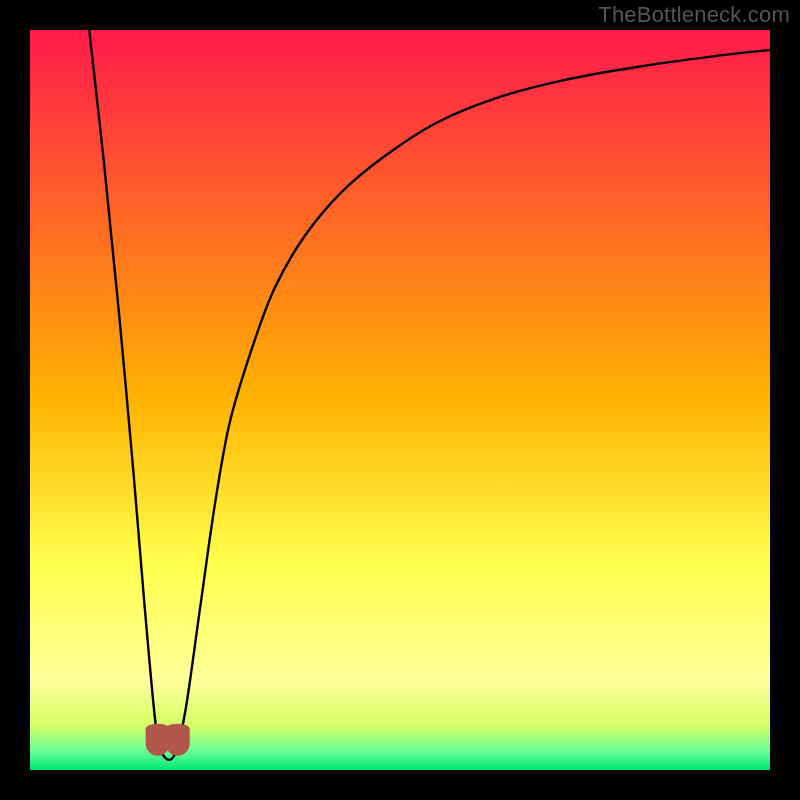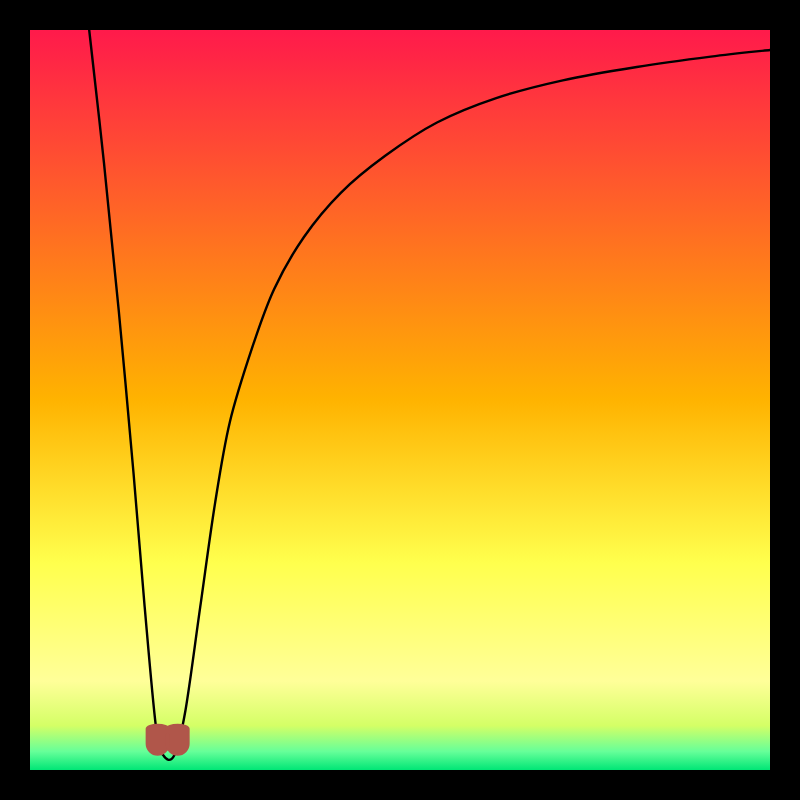--- a/index.html
+++ b/index.html
@@ -28,20 +28,21 @@
     letter-spacing: 0.2px;
     z-index: 10;
     user-select: none;
   }
   svg { display: block; }
 </style>
 </head>
 <body>
 
 <div class="frame">
+  <div class="watermark">TheBottleneck.com</div>
   <svg id="chart-svg" width="800" height="800" viewBox="0 0 800 800">
       <defs>
         <linearGradient id="bg-grad" x1="0" y1="0" x2="0" y2="1">
           <stop offset="0%" stop-color="#ff1a4b"></stop>
           <stop offset="50%" stop-color="#ffb300"></stop>
           <stop offset="72%" stop-color="#ffff4d"></stop>
           <stop offset="88%" stop-color="#ffff99"></stop>
           <stop offset="94%" stop-color="#d4ff66"></stop>
           <stop offset="97.5%" stop-color="#66ff99"></stop>
           <stop offset="100%" stop-color="#00e676"></stop>

